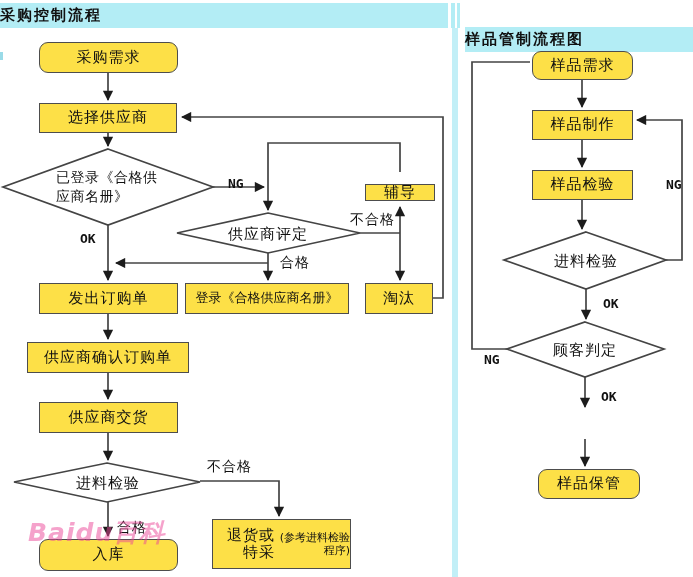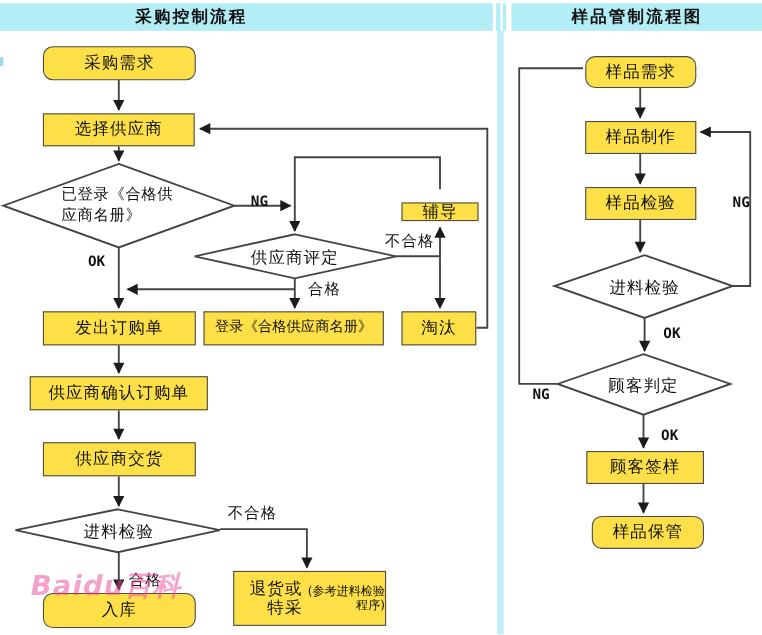--- a/index.html
+++ b/index.html
@@ -2,28 +2,28 @@
 <html><head>
 <meta charset="utf-8">
 <style>
   html,body { margin:0; padding:0; background:#ffffff; }
   .stage {
     position:relative; width:693px; height:577px; background:#ffffff;
     font-family:"DejaVu Sans", sans-serif; overflow:hidden; color:#111;
   }
   .bar {
     position:absolute; top:3px; height:25px; background:#b3edf5;
-    display:flex; align-items:center; justify-content:center;
+    display:flex; align-items:center; 
     font-size:15px; font-weight:bold; letter-spacing:2px; z-index:2;
     box-sizing:border-box;
   }
   .bar-left  { left:0;     width:448px; padding-right:100px; }
   .bar-mid-a { left:451px; width:4px; }
   .bar-mid-b { left:457px; width:3px; }
-  .bar-right { left:465px; width:228px; }
+  .bar-right { left:465px; width:228px;margin-top:24px; }
   .vstripe { position:absolute; left:452px; top:28px; width:6px; height:549px;
              background:#c2eff7; z-index:1; }
   .edge-artifact { position:absolute; left:0; top:52px; width:3px; height:8px;
              background:#9adbe8; z-index:1; }
   svg.wires { position:absolute; left:0; top:0; z-index:1; }
   .node {
     position:absolute; background:#fde047; border:1.6px solid #4d4d4d;
     display:flex; align-items:center; justify-content:center;
     font-size:15px; letter-spacing:1px; box-sizing:border-box; z-index:2;
     line-height:1.15; text-align:right;
@@ -125,21 +125,20 @@
   <span class="elabel-latin" style="left:228px;top:176px">NG</span>
   <span class="elabel-latin" style="left:80px;top:231px">OK</span>
   <span class="elabel-cjk" style="left:350px;top:211px">不合格</span>
   <span class="elabel-cjk" style="left:280px;top:254px">合格</span>
   <span class="elabel-cjk" style="left:207px;top:458px">不合格</span>
   <span class="elabel-cjk" style="left:117px;top:519px">合格</span>
 
   <div class="node rounded" style="left:532px;top:51px;width:101px;height:29px">样品需求</div>
   <div class="node" style="left:532px;top:110px;width:101px;height:30px">样品制作</div>
   <div class="node" style="left:532px;top:170px;width:101px;height:30px">样品检验</div>
-  <div class="node" style="left:533px;top:410px;width:107px;height:30px">顾客签样</div>
   <div class="node rounded" style="left:538px;top:469px;width:102px;height:30px">样品保管</div>
 
   <div class="dlabel" style="left:536px;top:252px;width:100px">进料检验</div>
   <div class="dlabel" style="left:535px;top:341px;width:100px">顾客判定</div>
 
   <span class="elabel-latin" style="left:666px;top:177px">NG</span>
   <span class="elabel-latin" style="left:603px;top:296px">OK</span>
   <span class="elabel-latin" style="left:484px;top:352px">NG</span>
   <span class="elabel-latin" style="left:601px;top:389px">OK</span>
 

